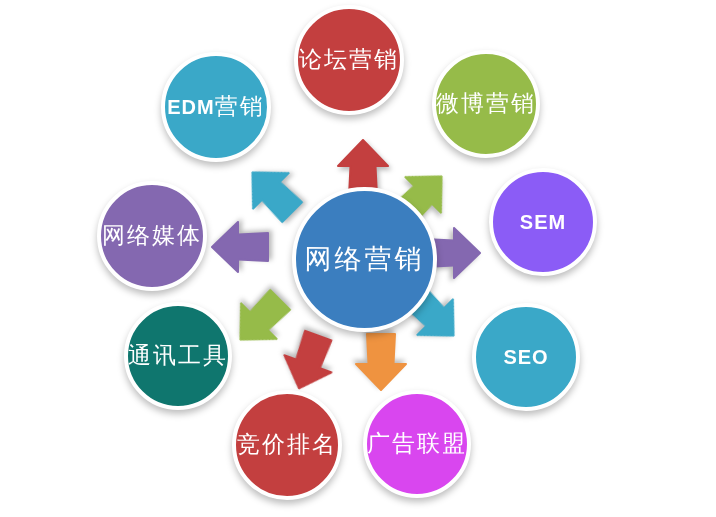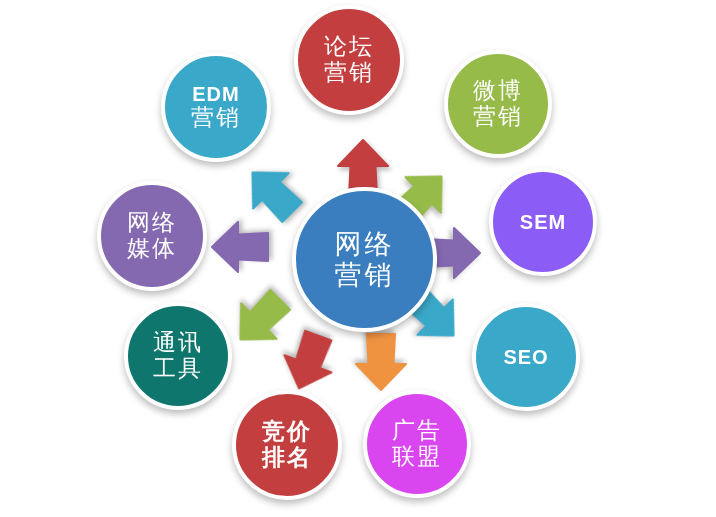--- a/index.html
+++ b/index.html
@@ -15,21 +15,21 @@
     position: relative;
     width: 716px;
     height: 517px;
     background: #ffffff;
     overflow: hidden;
   }
   .node {
     position: absolute;
     border-radius: 50%;
     display: flex;
-    flex-direction: column;
+    flex-direction: row;
     align-items: center;
     justify-content: center;
     color: #ffffff;
     text-align: left;
     box-sizing: border-box;
     border: 4px solid #ffffff;
     box-shadow: 0 4px 7px rgba(0,0,0,0.26);
     line-height: 1.12;
     letter-spacing: 1px;
     user-select: none;
@@ -115,35 +115,35 @@
         <svg viewBox="0 0 58 62" xmlns="http://www.w3.org/2000/svg">
           <path d="M29 2 L54 28 L41.5 28 L43 58 L15 58 L16.5 28 L4 28 Z" fill="#3aa8c8" stroke="#3aa8c8" stroke-width="2" stroke-linejoin="round"></path>
         </svg>
       </div>
     </div>
   <div id="node-layer">
       <div class="node satellite" style="left: 294px; top: 5px; width: 110px; height: 110px; background: rgb(195, 63, 63);">
         <span class="line">论坛</span>
         <span class="line">营销</span>
       </div>
-      <div class="node satellite" style="left: 444px; top: 50px; width: 108px; height: 108px; background: rgb(150, 187, 73);">
+      <div class="node satellite" style="left: 432px; top: 50px; width: 108px; height: 108px; background: rgb(150, 187, 73);">
         <span class="line">微博</span>
         <span class="line">营销</span>
       </div>
       <div class="node satellite latin" style="left: 489px; top: 168px; width: 108px; height: 108px; background: #8b5cf6;">
         <span class="line latin-line">SEM</span>
       </div>
       <div class="node satellite latin" style="left: 472px; top: 303px; width: 108px; height: 108px; background: rgb(58, 168, 200);">
         <span class="line latin-line">SEO</span>
       </div>
       <div class="node satellite" style="left: 363px; top: 390px; width: 108px; height: 108px; background: #d946ef;">
         <span class="line">广告</span>
         <span class="line">联盟</span>
       </div>
-      <div class="node satellite" style="left: 232px; top: 390px; width: 110px; height: 110px; background: rgb(195, 63, 63); font-weight: bold;">
+      <div class="node satellite" style="left: 232px; top: 390px; width: 110px; height: 110px; background: rgb(195, 63, 63);">
         <span class="line">竞价</span>
         <span class="line">排名</span>
       </div>
       <div class="node satellite" style="left: 124px; top: 302px; width: 108px; height: 108px; background: #0f766e;">
         <span class="line">通讯</span>
         <span class="line">工具</span>
       </div>
       <div class="node satellite" style="left: 97px; top: 181px; width: 110px; height: 110px; background: rgb(132, 104, 176);">
         <span class="line">网络</span>
         <span class="line">媒体</span>

